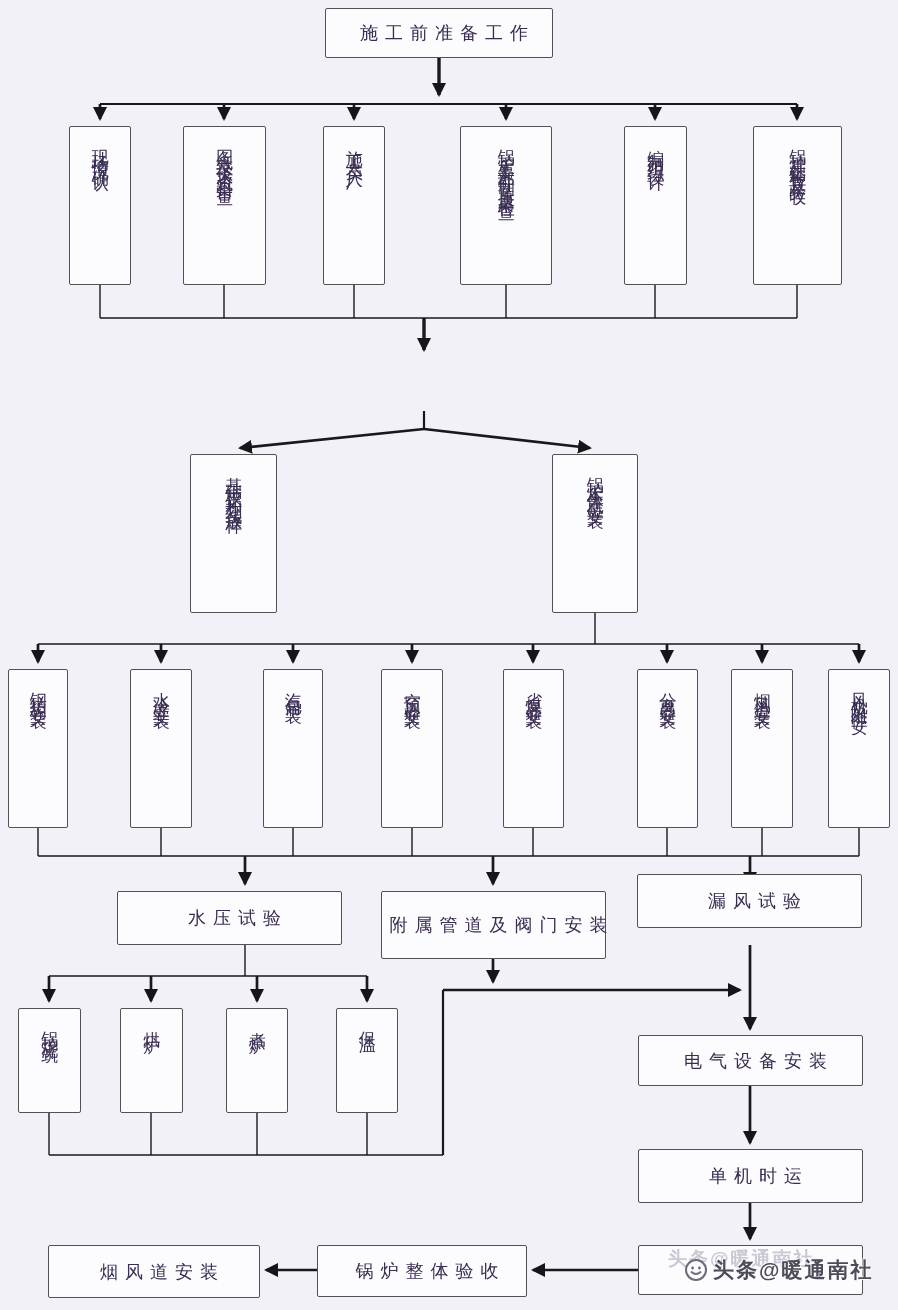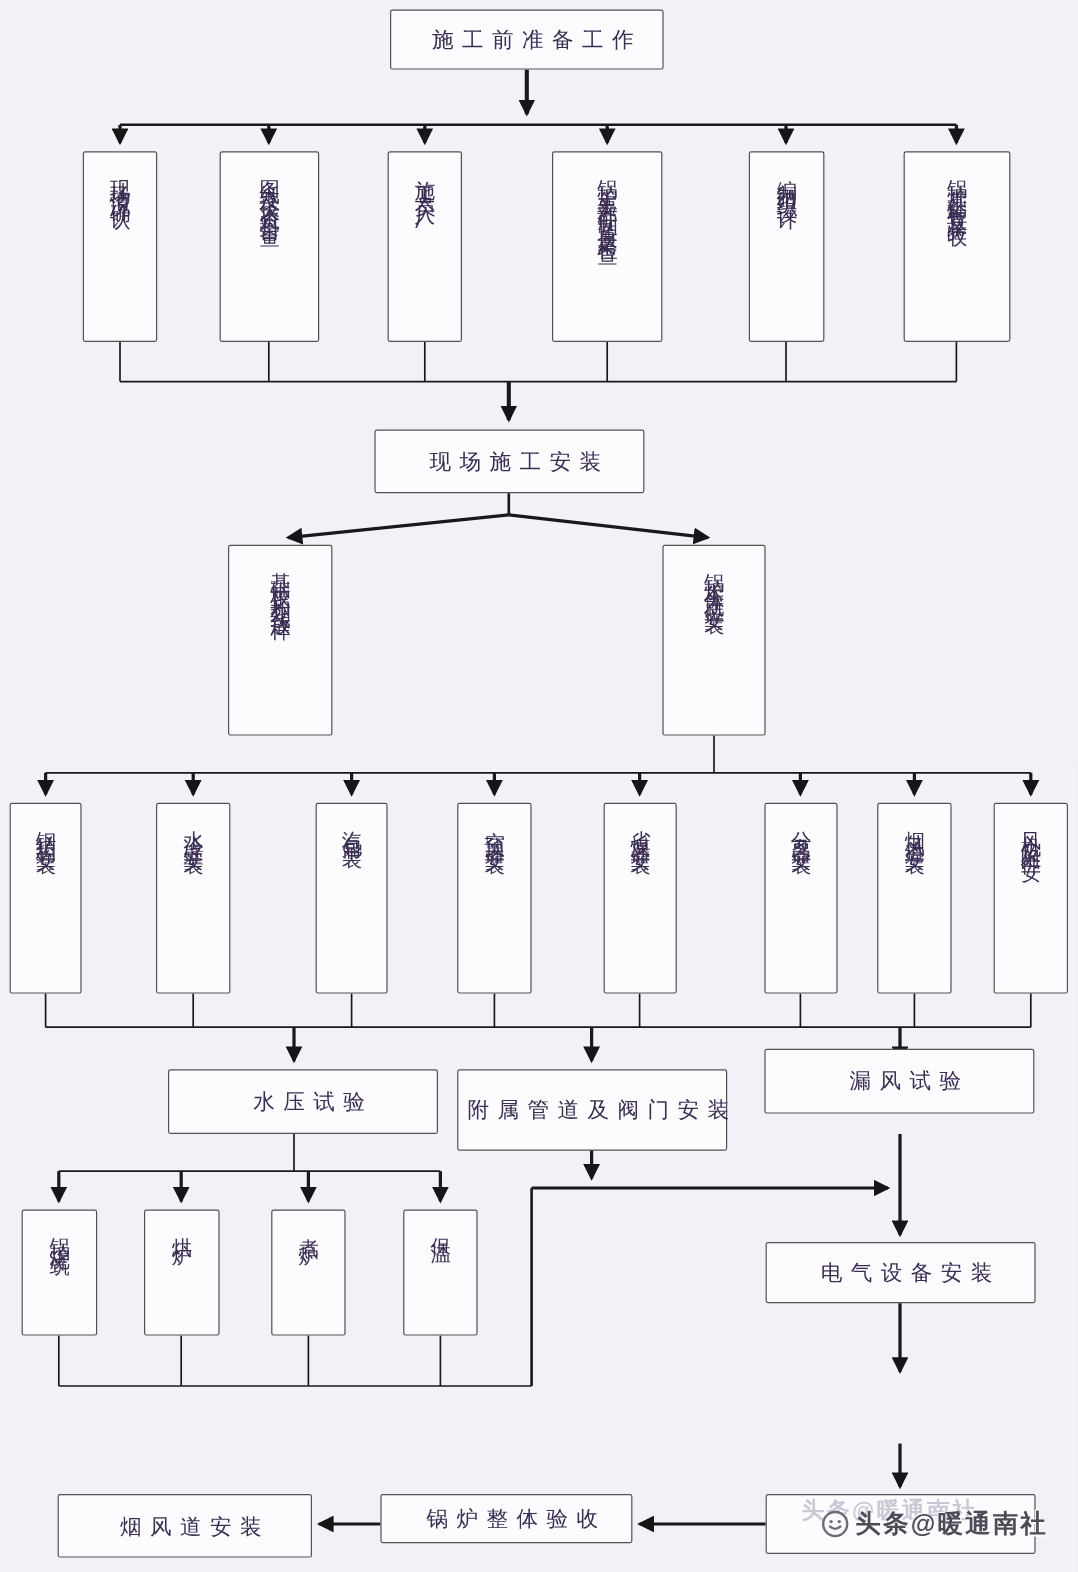--- a/index.html
+++ b/index.html
@@ -132,23 +132,20 @@
   <div class="node vbox" style="left:460px;top:126px;width:92px;height:159px">
     <span class="vtext">锅炉主要部件制造质量检查</span>
   </div>
   <div class="node vbox" style="left:624px;top:126px;width:63px;height:159px">
     <span class="vtext">编制组织设计</span>
   </div>
   <div class="node vbox" style="left:753px;top:126px;width:89px;height:159px">
     <span class="vtext">锅炉基础检查及验收</span>
   </div>
 
-  <div class="node hbox" style="left:312px;top:358px;width:225px;height:53px">
-    <span>现场施工安装</span>
-  </div>
 
   <div class="node vbox" style="left:190px;top:454px;width:87px;height:159px">
     <span class="vtext">基础校正和划线放样</span>
   </div>
   <div class="node vbox" style="left:552px;top:454px;width:86px;height:159px">
     <span class="vtext">锅炉本体就位安装</span>
   </div>
 
   <div class="node vbox" style="left:8px;top:669px;width:60px;height:159px">
     <span class="vtext">钢结构安装</span>
@@ -168,21 +165,21 @@
   <div class="node vbox" style="left:637px;top:669px;width:61px;height:159px">
     <span class="vtext">分离器安装</span>
   </div>
   <div class="node vbox" style="left:731px;top:669px;width:62px;height:159px">
     <span class="vtext">烟风道安装</span>
   </div>
   <div class="node vbox" style="left:828px;top:669px;width:62px;height:159px">
     <span class="vtext">风机及附件安</span>
   </div>
 
-  <div class="node hbox" style="left:140px;top:891px;width:225px;height:54px">
+  <div class="node hbox" style="left:117px;top:891px;width:225px;height:54px">
     <span>水压试验</span>
   </div>
   <div class="node hbox" style="left:381px;top:891px;width:225px;height:68px">
     <span>附属管道及阀门安装</span>
   </div>
   <div class="node hbox" style="left:637px;top:874px;width:225px;height:54px">
     <span>漏风试验</span>
   </div>
 
   <div class="node vbox" style="left:18px;top:1008px;width:63px;height:105px">
@@ -194,23 +191,26 @@
   <div class="node vbox" style="left:226px;top:1008px;width:62px;height:105px">
     <span class="vtext">煮炉</span>
   </div>
   <div class="node vbox" style="left:336px;top:1008px;width:62px;height:105px">
     <span class="vtext">保温</span>
   </div>
 
   <div class="node hbox" style="left:638px;top:1035px;width:225px;height:51px">
     <span>电气设备安装</span>
   </div>
+  <div class="node hbox" style="left:638px;top:1149px;width:225px;height:54px">
+    <span>单机时运</span>
+  </div>
 
   <div class="node hbox" style="left:638px;top:1245px;width:225px;height:50px"></div>
-  <div class="node hbox" style="left:317px;top:1245px;width:210px;height:41px">
+  <div class="node hbox" style="left:317px;top:1245px;width:210px;height:52px">
     <span>锅炉整体验收</span>
   </div>
   <div class="node hbox" style="left:48px;top:1245px;width:212px;height:53px">
     <span>烟风道安装</span>
   </div>
 
   <div class="wm-ghost">头条@暖通南社</div>
   <div class="wm">
     <svg width="24" height="24" viewBox="0 0 24 24">
       <circle cx="12" cy="12" r="10" fill="#fbfafc" stroke="#6e6b78" stroke-width="2"></circle>

